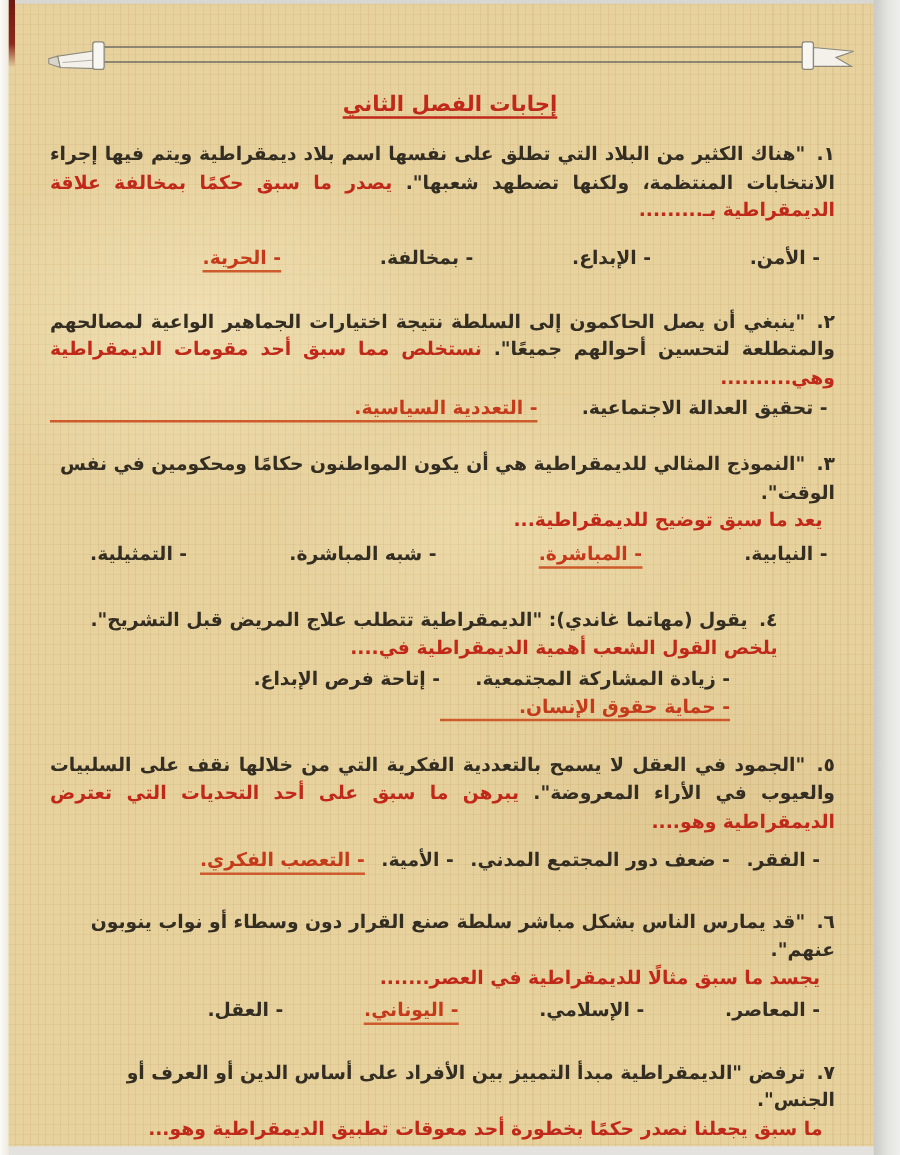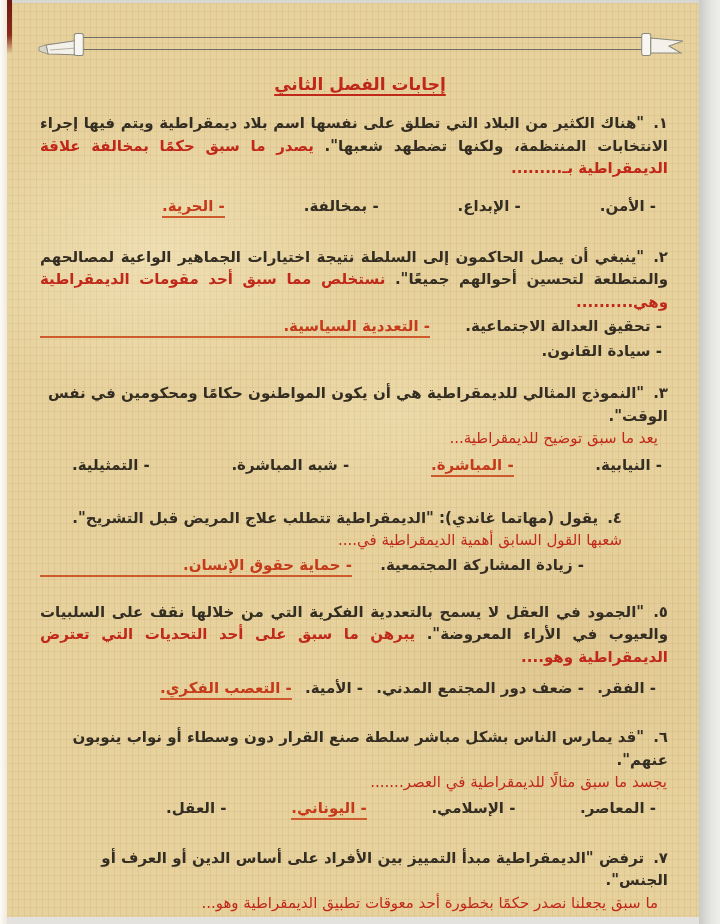--- a/index.html
+++ b/index.html
@@ -29,33 +29,33 @@
   .title{position:absolute;top:74px;left:0;right:0;margin:0;text-align:center;z-index:2;
     font-size:17px;font-weight:800;color:#c0291a;
     text-decoration:underline;text-decoration-thickness:1.5px;text-underline-offset:4px;}
   
   .content{position:absolute;top:112px;right:52px;left:40px;z-index:2;}
   .question{margin:0 0 28px 0;}
   .qtext{margin:0;font-size:15px;font-weight:700;line-height:1.5;color:#342d22;}
   .just{text-align:justify;}
   .qnum{margin-left:9px;}
   .red{color:#c0291a;}
-  .prompt{margin:0 10px 0 0;font-size:15px;font-weight:400;line-height:1.5;}
+  .prompt{margin:0 10px 0 0;font-size:15px;font-weight:700;line-height:1.5;}
   .opt{font-size:15px;font-weight:700;color:#342d22;white-space:nowrap;}
   .correct{color:#c53a1a;border-bottom:2px solid #cd5b2b;padding-bottom:1px;text-align:right;}
   .opt-row{display:flex;justify-content:space-between;align-items:baseline;}
   .grid{display:grid;row-gap:4px;margin-top:4px;}
   
   .q1 .opt-row{margin-top:17px;padding:0 12px 0 122px;}
   .q2 .grid{grid-template-columns:232px 1fr;padding-right:6px;}
   .q3 .opt-row{margin-top:6px;padding:0 6px 0 32px;}
   .q4 .qtext,.q4 .prompt{margin-right:46px;}
   .q4 .grid{grid-template-columns:232px 1fr;margin-right:84px;}
   .q5 .opt-row{margin-top:11px;padding:0 12px 0 120px;}
-  .q6 .prompt{margin-right:1px;}
+  .q6 .prompt{margin-right:12px;}
   .q6 .opt-row{margin-top:5px;padding:0 12px 0 126px;}
   .q2{margin-bottom:22px;} .q3{margin-bottom:30px;} .q4{margin-bottom:24px;}
   .q5{margin-bottom:26px;} .q6{margin-bottom:27px;} .q7{margin-bottom:0;}
 </style>
 </head>
 <body>
 
 <div class="page">
   <div class="edge-top"></div>
   <div class="edge-left"></div>
@@ -92,40 +92,40 @@
         <span class="opt">- بمخالفة.</span>
         <span class="opt correct">- الحرية.</span>
       </div>
     </section>
 
     <section class="question q2">
       <p class="qtext just"><span class="qnum">٢.</span><span>"ينبغي أن يصل الحاكمون إلى السلطة نتيجة اختيارات الجماهير الواعية لمصالحهم والمتطلعة لتحسين أحوالهم جميعًا".</span> <span class="red">نستخلص مما سبق أحد مقومات الديمقراطية وهي..........</span></p>
       <div class="grid">
         <span class="opt">- تحقيق العدالة الاجتماعية.</span>
         <span class="opt correct">- التعددية السياسية.</span>
-        <span class="opt">- سيادة القانون.</span>
       </div>
     </section>
 
     <section class="question q3">
       <p class="qtext"><span class="qnum">٣.</span><span>"النموذج المثالي للديمقراطية هي أن يكون المواطنون حكامًا ومحكومين في نفس الوقت".</span></p>
       <p class="prompt red">يعد ما سبق توضيح للديمقراطية...</p>
       <div class="opt-row">
         <span class="opt">- النيابية.</span>
         <span class="opt correct">- المباشرة.</span>
         <span class="opt">- شبه المباشرة.</span>
         <span class="opt">- التمثيلية.</span>
       </div>
     </section>
 
     <section class="question q4">
       <p class="qtext"><span class="qnum">٤.</span><span>يقول (مهاتما غاندي): "الديمقراطية تتطلب علاج المريض قبل التشريح".</span></p>
-      <p class="prompt red">شعبها القول السابق أهمية الديمقراطية في....</p>
+      <p class="prompt red">يلخص القول الشعب أهمية الديمقراطية في....</p>
       <div class="grid">
         <span class="opt">- زيادة المشاركة المجتمعية.</span>
+        <span class="opt">- إتاحة فرص الإبداع.</span>
         <span class="opt correct">- حماية حقوق الإنسان.</span>
       </div>
     </section>
 
     <section class="question q5">
       <p class="qtext just"><span class="qnum">٥.</span><span>"الجمود في العقل لا يسمح بالتعددية الفكرية التي من خلالها نقف على السلبيات والعيوب في الأراء المعروضة".</span> <span class="red">يبرهن ما سبق على أحد التحديات التي تعترض الديمقراطية وهو....</span></p>
       <div class="opt-row">
         <span class="opt">- الفقر.</span>
         <span class="opt">- ضعف دور المجتمع المدني.</span>
         <span class="opt">- الأمية.</span>

